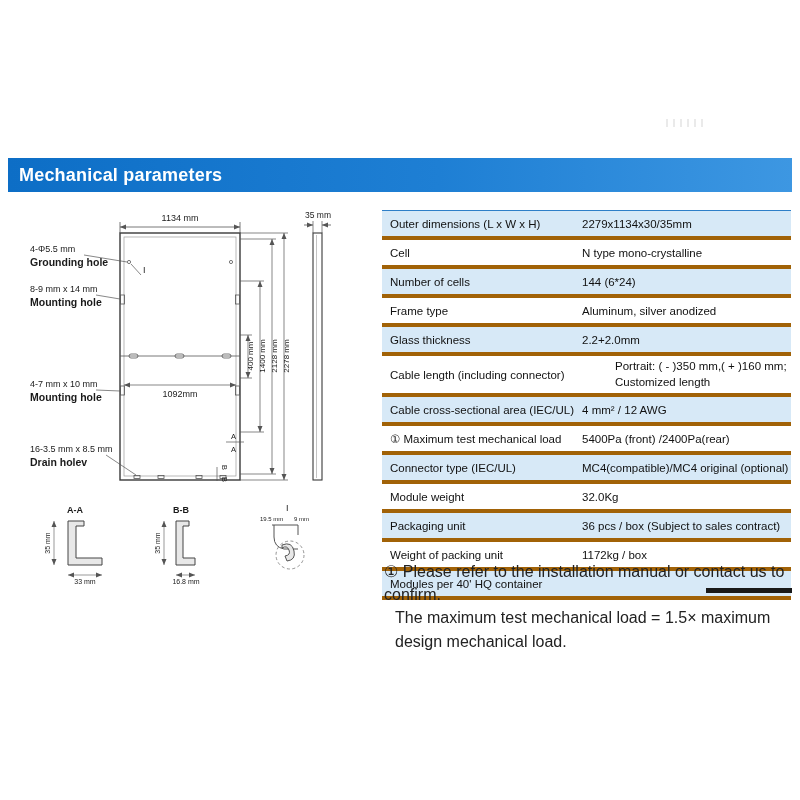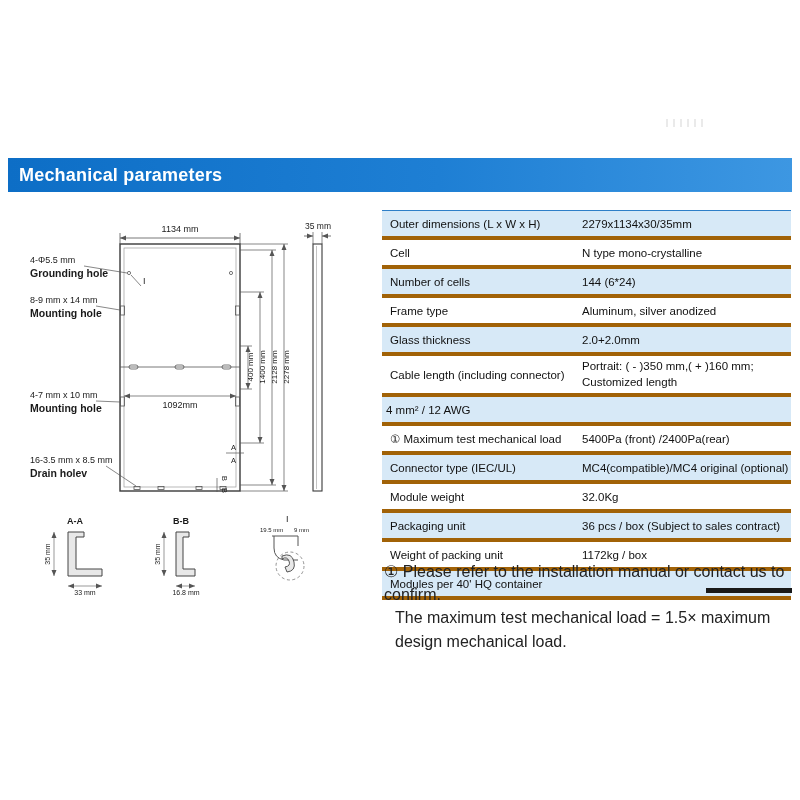--- a/index.html
+++ b/index.html
@@ -19,33 +19,33 @@
     color:#ffffff; font-size:18px; font-weight:bold; padding-left:11px; letter-spacing:.2px;
   }
 
   
   .artifact {
     position:absolute; left:666px; top:119px; width:40px; height:8px; opacity:.3;
     background:repeating-linear-gradient(90deg,#b9b9b9 0 2px, transparent 2px 7px);
   }
 
   
-  .diagram { position:absolute; left:10px; top:216px; width:372px; height:392px; }
+  .diagram { position:absolute; left:10px; top:205px; width:372px; height:392px; }
   svg text { font-family:"Liberation Sans", sans-serif; }
 
   
   .spec-table {
     position:absolute; left:382px; top:210px; width:409px;
     border-top:1.5px solid #2e7fc8; font-size:11.5px; color:#111;
   }
   .row { display:flex; align-items:center; border-bottom:4px solid #a16207; min-height:25px; background:#fff; }
   .row:nth-child(odd) { background:#d7e9f7; }
   .row .label { flex:0 0 196px; box-sizing:border-box; padding:3px 4px 3px 8px; white-space:nowrap; }
   .row .value { flex:1; padding:3px 2px 3px 4px; white-space:nowrap; }
-  .row.multiline { min-height:36px; }
+  .row.multiline { min-height:36px;gap:33px; }
   .row.multiline .value { white-space:normal; line-height:1.35; }
 
   .footnote { position:absolute; left:384px; top:560px; font-size:16px; color:#222; line-height:1.45; }
   .footnote .indent { padding-left:11px; }
 
   .black-bar { position:absolute; left:706px; top:588px; width:86px; height:5px; background:#191919; }
 </style>
 </head>
 <body>
 
@@ -198,27 +198,28 @@
     <div class="row">
       <div class="label">Number of cells</div>
       <div class="value">144  (6*24)</div>
     </div>
     <div class="row">
       <div class="label">Frame type</div>
       <div class="value">Aluminum, silver anodized</div>
     </div>
     <div class="row">
       <div class="label">Glass thickness</div>
-      <div class="value">2.0+2.0mm</div>
+      <div class="value">2.2+2.0mm</div>
     </div>
     <div class="row multiline">
       <div class="label">Cable length (including connector)</div>
       <div class="value">Portrait: ( - )350 mm,( + )160 mm; Customized length</div>
     </div>
     <div class="row">
+      <div class="label">Cable cross-sectional area (IEC/UL)</div>
       <div class="value">4 mm² / 12 AWG</div>
     </div>
     <div class="row">
       <div class="label">① Maximum test mechanical load</div>
       <div class="value">5400Pa (front) /2400Pa(rear)</div>
     </div>
     <div class="row">
       <div class="label">Connector type (IEC/UL)</div>
       <div class="value">MC4(compatible)/MC4 original (optional)</div>
     </div>

